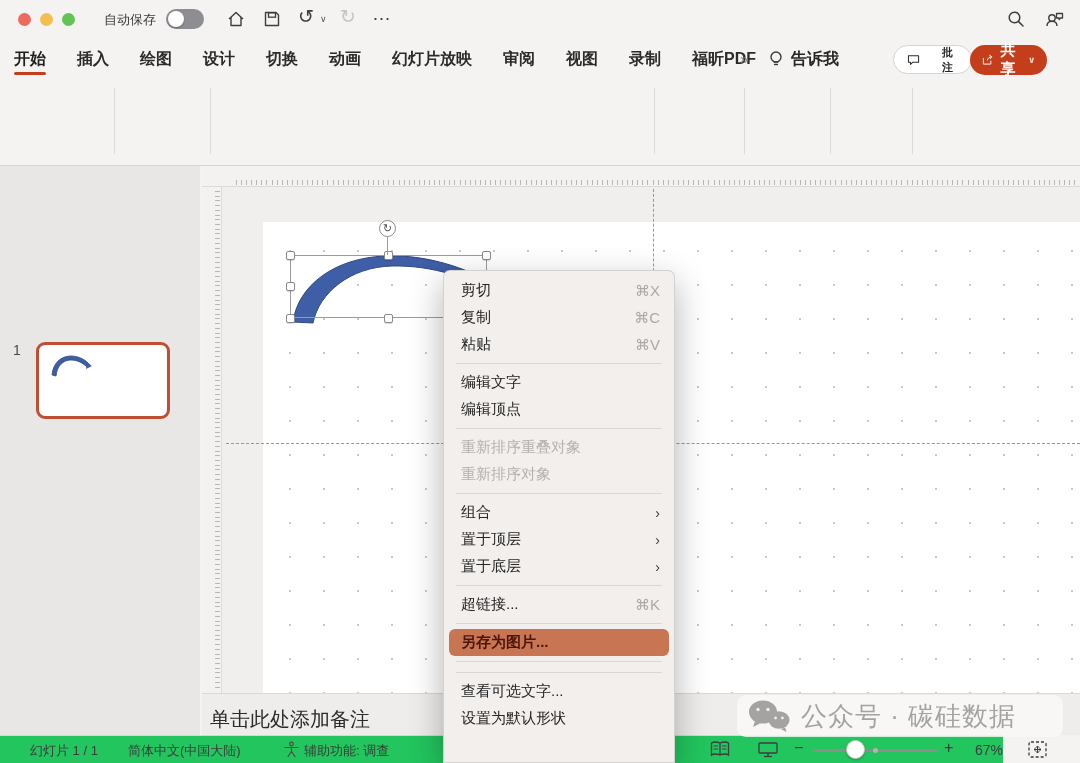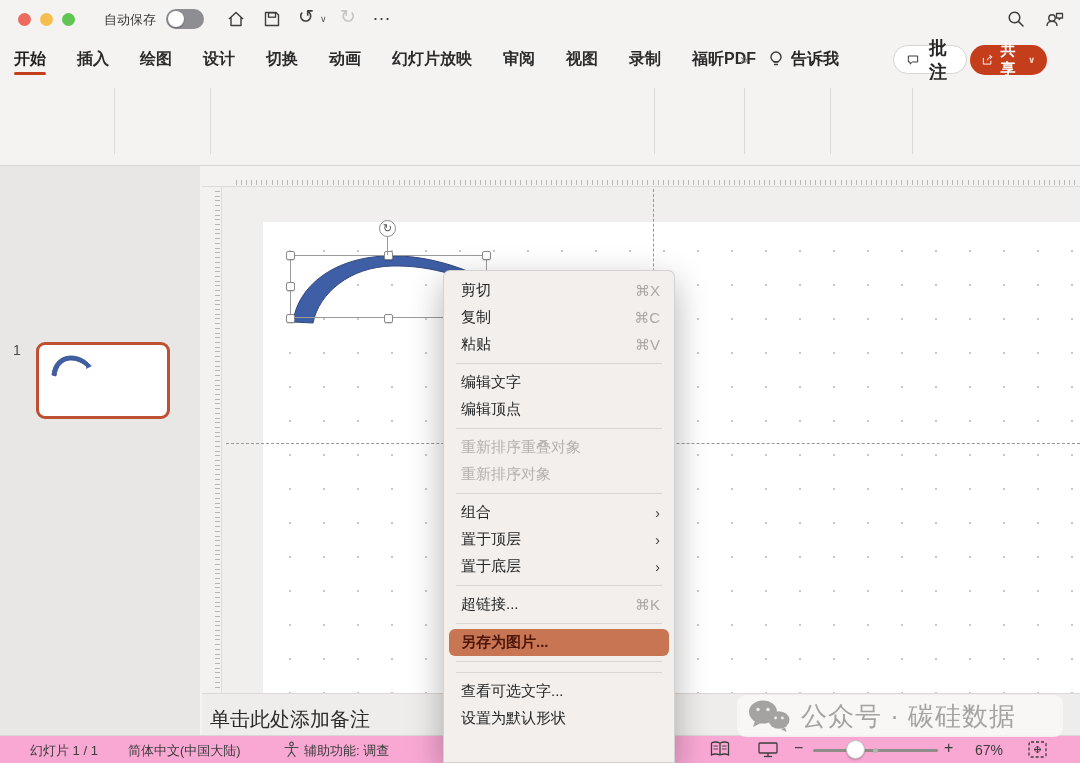--- a/index.html
+++ b/index.html
@@ -19,21 +19,21 @@
   #window-title { position:absolute; left:0; right:0; top:11px; text-align:center; font-size:15px; color:#1e1e1e; }
 
   
   #tabbar { position:absolute; left:0; top:38px; width:880px; height:42px; background:#F5F3F2; }
   #tabs { position:absolute; left:14px; top:0; height:42px; display:flex; gap:31px; align-items:center; }
   .tab { font-size:16px; font-weight:600; color:#2b2b2b; position:relative; height:42px; display:flex; align-items:center; cursor:default; white-space:nowrap; }
   .tab.active { color:#1e1e1e; }
   .tab.active::after { content:""; position:absolute; left:0; right:0; bottom:5px; height:3px; border-radius:2px; background:#C43E1C; }
   #tab-overflow { position:absolute; left:740px; top:12px; font-size:15px; color:#8a8784; }
   #tellme { position:absolute; left:768px; top:0; height:42px; display:flex; align-items:center; gap:7px; font-size:16px; font-weight:600; }
-  #comments-btn { position:absolute; left:893px; top:7px; height:29px; padding:4px 13px; background:#fff; border:1px solid #D6D3D0; border-radius:15px; display:flex; align-items:center; gap:10px; font-size:18px; font-weight:600; }
+  #comments-btn { position:absolute; left:893px; top:7px; height:29px; padding:4px 13px; background:#fff; border:1px solid #D6D3D0; border-radius:15px; display:flex; align-items:center; gap:22px; font-size:11px; font-weight:600; }
   #share-btn { position:absolute; left:970px; top:7px; height:30px; padding:0 12px; background:#C43E1C; border-radius:15px; display:flex; align-items:center; gap:7px; font-size:15px; font-weight:600; color:#fff; }
   #share-btn .chev { color:#f4cfc4; }
 
   
   #ribbon { position:absolute; left:0; top:80px; width:1080px; height:86px; background:#F5F3F2; border-bottom:1px solid #D8D5D2; }
   .rdiv { position:absolute; top:8px; height:66px; width:1px; background:#DCD9D6; }
   .rlabel { position:absolute; font-size:12px; color:#2b2b2b; text-align:center; }
   .combo { position:absolute; background:#fff; border:1px solid #C9C6C2; border-radius:4px; font-size:14px; color:#1e1e1e; display:flex; align-items:center; padding:0 8px; }
   .combo .chev { margin-left:auto; }
   .fbtn { width:29px; height:25px; display:flex; align-items:center; justify-content:center; font-size:15px; color:#2b2b2b; border-radius:4px; }
@@ -74,21 +74,21 @@
 
   
   #notes { position:absolute; left:202px; top:693px; width:878px; height:42px; background:#EFEDEB; border-top:1px solid #DBD8D5; }
   #notes-text { position:absolute; left:8px; top:12px; font-size:20px; color:#2b2b2b; }
 
   
   #watermark { position:absolute; left:737px; top:695px; width:326px; height:42px; background:rgba(250,249,248,.8); border-radius:9px; display:flex; align-items:center; gap:10px; padding:0 10px; z-index:20; }
   #watermark-text { font-size:26px; color:#A5A3A1; letter-spacing:1px; white-space:nowrap; }
 
   
-  #statusbar { position:absolute; left:0; top:735px; width:1080px; height:28px; background:#f9a8d4; border-top:1px solid #D9D6D3; font-size:13px; color:#3c3c3c; z-index:10; }
+  #statusbar { position:absolute; left:0; top:735px; width:1003px; height:28px; background:#22c55e; border-top:1px solid #D9D6D3; font-size:13px; color:#3c3c3c; z-index:10; }
   #statusbar .sb { position:absolute; top:6px; }
   #zoom-track { position:absolute; left:813px; top:13px; width:125px; height:3px; border-radius:2px; background:#8f8d8a; }
   #zoom-thumb { position:absolute; left:846px; top:4px; width:19px; height:19px; border-radius:50%; background:#fff; border:1px solid #c9c6c3; box-shadow:0 1px 2px rgba(0,0,0,.25); }
   #zoom-dot { position:absolute; left:873px; top:12px; width:5px; height:5px; border-radius:50%; background:#b5b2af; }
   .vico { position:absolute; top:5px; color:#4a4a4a; }
 
   
   #context-menu { position:absolute; left:443px; top:270px; width:232px; height:493px; background:#F2EFED; border:1px solid rgba(0,0,0,.12); border-radius:7px 7px 0 0; box-shadow:0 12px 34px rgba(0,0,0,.3); z-index:50; padding-top:6px; overflow:hidden; }
   .mi { height:27px; display:flex; align-items:center; padding:0 14px 0 17px; font-size:15px; color:#262626; }
   .mi .mi-right { margin-left:auto; color:#ABA8A5; font-size:15px; }

